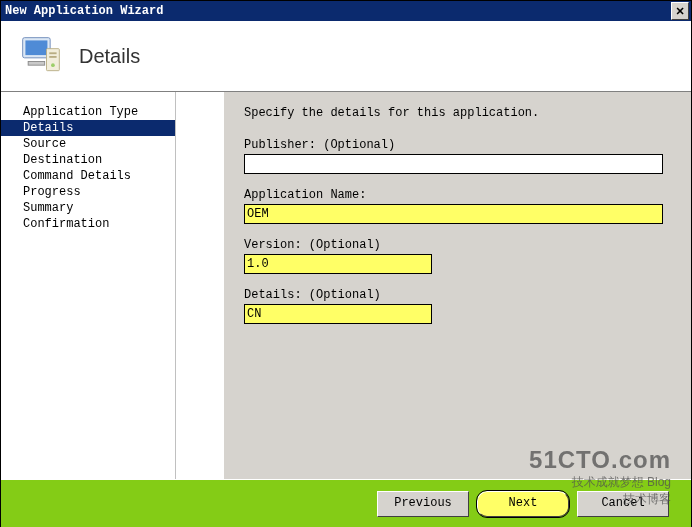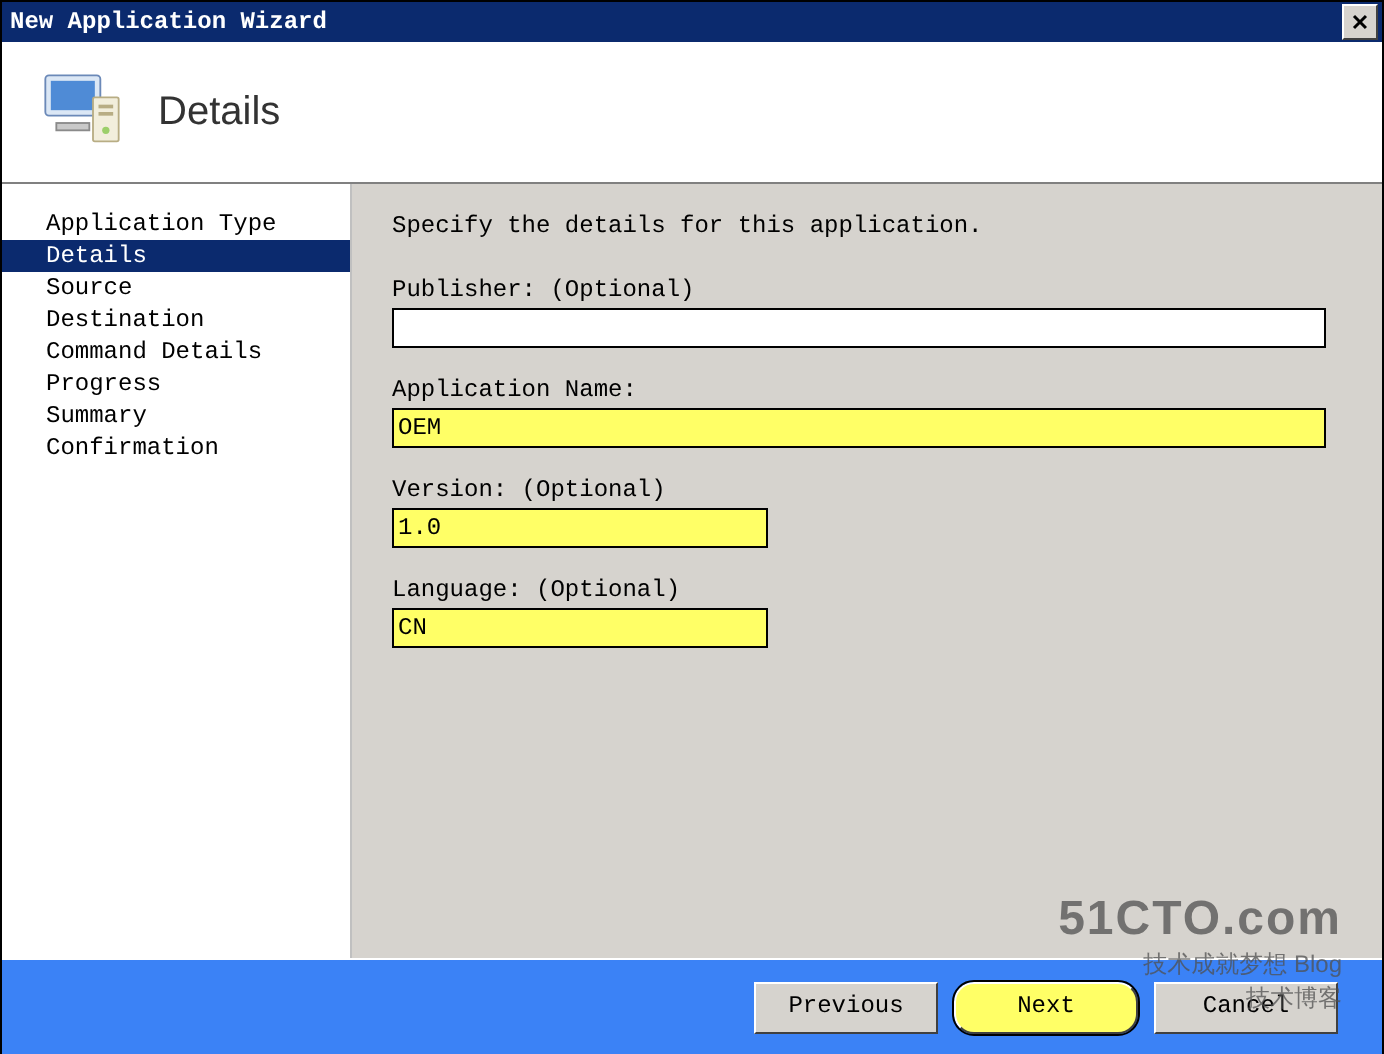--- a/index.html
+++ b/index.html
@@ -3,33 +3,33 @@
 <meta charset="utf-8">
 <style>
   html,body{margin:0;padding:0;font-family:"Courier New",monospace;font-size:12px;}
   .window{width:692px;height:527px;box-sizing:border-box;border:1px solid #000;background:#fff;position:relative;}
   .titlebar{height:20px;background:#0b2a6e;color:#fff;display:flex;align-items:center;justify-content:space-between;padding:0 2px 0 4px;font-weight:bold;}
   .titlebar .title{white-space:pre;}
   .closebtn{width:16px;height:16px;background:#d6d3ce;border:1px solid #fff;border-right-color:#404040;border-bottom-color:#404040;display:flex;align-items:center;justify-content:center;font-family:Arial,sans-serif;font-size:11px;font-weight:bold;color:#000;}
   .header{height:70px;background:#fff;border-bottom:1px solid #808080;display:flex;align-items:center;padding-left:18px;}
   .header-icon{width:44px;height:44px;margin-right:16px;}
   .header-title{font-family:Arial,sans-serif;font-size:20px;color:#333;}
-  .body{display:flex;height:calc(527px - 20px - 70px - 48px - 2px);}
+  .body{display:flex;height:calc(527px - 20px - 70px - 48px - 2px);gap:48px;}
   .sidebar{width:174px;background:#fff;border-right:1px solid #c0c0c0;padding-top:12px;}
   .side-item{padding:1px 0 1px 22px;color:#000;cursor:default;}
   .side-item.selected{background:#0b2a6e;color:#fff;}
   .main{flex:1;background:#d6d3ce;padding:14px 28px 14px 20px;}
   .instr{margin-bottom:18px;}
   .field-label{margin-bottom:2px;margin-top:14px;}
   .field-label:first-of-type{margin-top:0;}
   .txt{display:block;border:1px solid #000;background:#fff;font-family:"Courier New",monospace;font-size:12px;padding:2px 2px;box-sizing:border-box;height:20px;}
   .txt.hi{background:#ffff66;}
   .w-full{width:100%;}
   .w-med{width:188px;}
-  .footer{height:48px;background:#3b82f6;border-top:1px solid #fff;display:flex;align-items:center;justify-content:flex-end;padding-right:22px;gap:8px;box-sizing:border-box;}
+  .footer{height:48px;background:#84cc16;border-top:1px solid #fff;display:flex;align-items:center;justify-content:flex-end;padding-right:22px;gap:8px;box-sizing:border-box;}
   .btn{width:90px;height:24px;background:#d6d3ce;border:1px solid #404040;border-top-color:#fff;border-left-color:#fff;font-family:"Courier New",monospace;font-size:12px;text-align:center;line-height:22px;cursor:default;}
   .btn.default{outline:1px solid #000;background:#ffff66;border-radius:10px;}
   .watermark{position:absolute;right:20px;bottom:18px;font-family:Arial,sans-serif;color:rgba(80,80,80,0.75);text-align:right;pointer-events:none;}
   .watermark .big{font-size:24px;font-weight:bold;letter-spacing:1px;}
   .watermark .small{font-size:12px;}
 </style>
 </head>
 <body>
 
 <div class="window">
@@ -71,21 +71,21 @@
 
       <div class="field-label">Publisher: (Optional)</div>
       <input class="txt w-full" value="" style="">
 
       <div class="field-label">Application Name:</div>
       <input class="txt hi w-full" value="OEM" style="">
 
       <div class="field-label">Version: (Optional)</div>
       <input class="txt hi w-med" value="1.0" style="">
 
-      <div class="field-label">Language: (Optional)</div>
+      <div class="field-label">Details: (Optional)</div>
       <input class="txt hi w-med" value="CN" style="">
     </div>
   </div>
 
   <div class="footer">
     <div class="btn">Previous</div>
     <div class="btn default">Next</div>
     <div class="btn">Cancel</div>
   </div>
 

